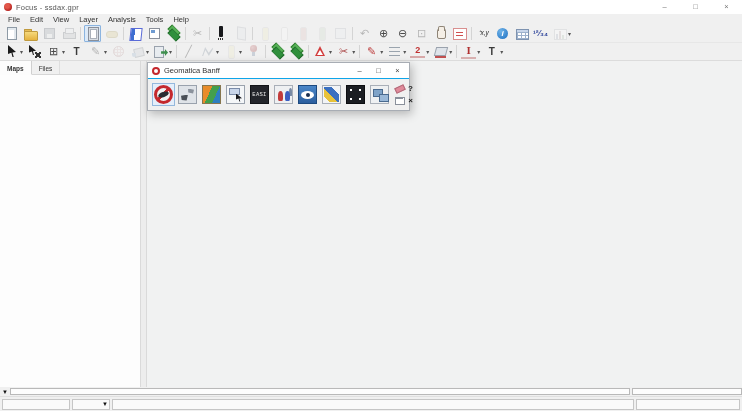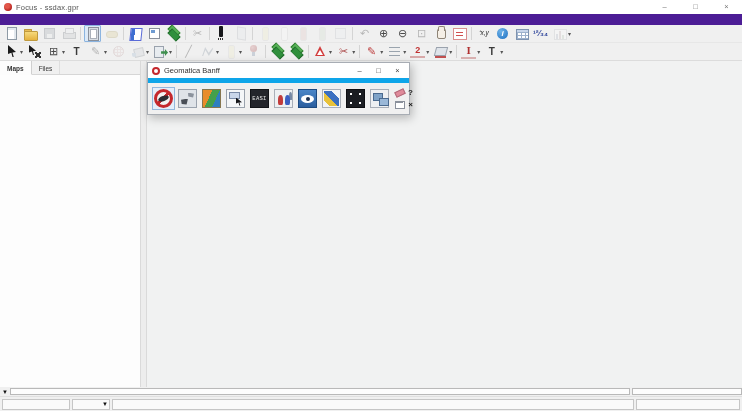--- a/index.html
+++ b/index.html
@@ -130,21 +130,21 @@
   .sidebar-tabs{height:13px;background:#f0f0f0;display:flex;border-bottom:1px solid #d6d6d6;flex:0 0 auto}
   .tab{font-size:6.5px;color:#333;padding:2px 7px 0 7px;border-right:1px solid #dedede;line-height:11px}
   .tab.active{background:#fcfcfc;font-weight:bold;border-right:1px solid #cfcfcf;margin-bottom:-1px;border-bottom:1px solid #fcfcfc}
   .sidebar-content{flex:1;background:#fdfdfd}
   .splitter{width:5px;background:#ededed;border-left:1px solid #dadada;border-right:1px solid #dadada;flex:0 0 auto}
   .workspace{flex:1;background:#f1f2f2;position:relative}
 
   
   .banff{position:absolute;left:147px;top:62px;width:261px;background:#f0f0f0;
          border:1px solid #a8adb4;box-shadow:2px 3px 9px rgba(0,0,0,.25);z-index:5}
-  .banff-title{height:15px;background:#ffffff;display:flex;align-items:center;padding:0 4px;position:relative;border-bottom:5px solid #0ea5e9}
+  .banff-title{height:15px;background:#ffffff;display:flex;align-items:center;padding:0 4px;position:relative;border-bottom:1px solid #0ea5e9}
   .banff-logo{width:8px;height:8px;border-radius:50%;border:2px solid #c4282d;box-sizing:border-box;background:#fff;flex:0 0 auto}
   .banff-title-text{font-size:7.5px;color:#333;margin-left:4px;white-space:nowrap}
   .banff-controls{position:absolute;right:2px;top:0;height:15px;display:flex}
   .banff-btn{width:19px;height:15px;display:flex;align-items:center;justify-content:center;
              font-size:7.5px;color:#444;background:transparent;border:none;padding:0}
   .banff-body{display:flex;align-items:center;padding:3px 3px 4px 3px}
   .bicon{width:23px;height:23px;border:1px solid transparent;background:transparent;display:flex;
          align-items:center;justify-content:center;padding:0;margin:0 0 0 1px;flex:0 0 auto}
   .bicon.sel{border-color:#94b8dd;background:#e4eefa}
   .bsh{width:19px;height:19px;position:relative;display:flex;align-items:center;justify-content:center;box-sizing:border-box}
@@ -224,20 +224,29 @@
         </button>
       <button class="win-btn">
           <span>□</span>
         </button>
       <button class="win-btn">
           <span>×</span>
         </button>
     </div>
   </div>
 
+  <div class="menubar">
+      <div class="mitem">File</div>
+      <div class="mitem">Edit</div>
+      <div class="mitem">View</div>
+      <div class="mitem">Layer</div>
+      <div class="mitem">Analysis</div>
+      <div class="mitem">Tools</div>
+      <div class="mitem">Help</div>
+    </div>
 
   <div class="toolbar tb1">
       <button class="tbtn">
         <span class="icn shp-page"></span>
       </button>
       <button class="tbtn">
         <span class="icn shp-folder"></span>
       </button>
       <button class="tbtn faded">
         <span class="icn shp-floppy"></span>

